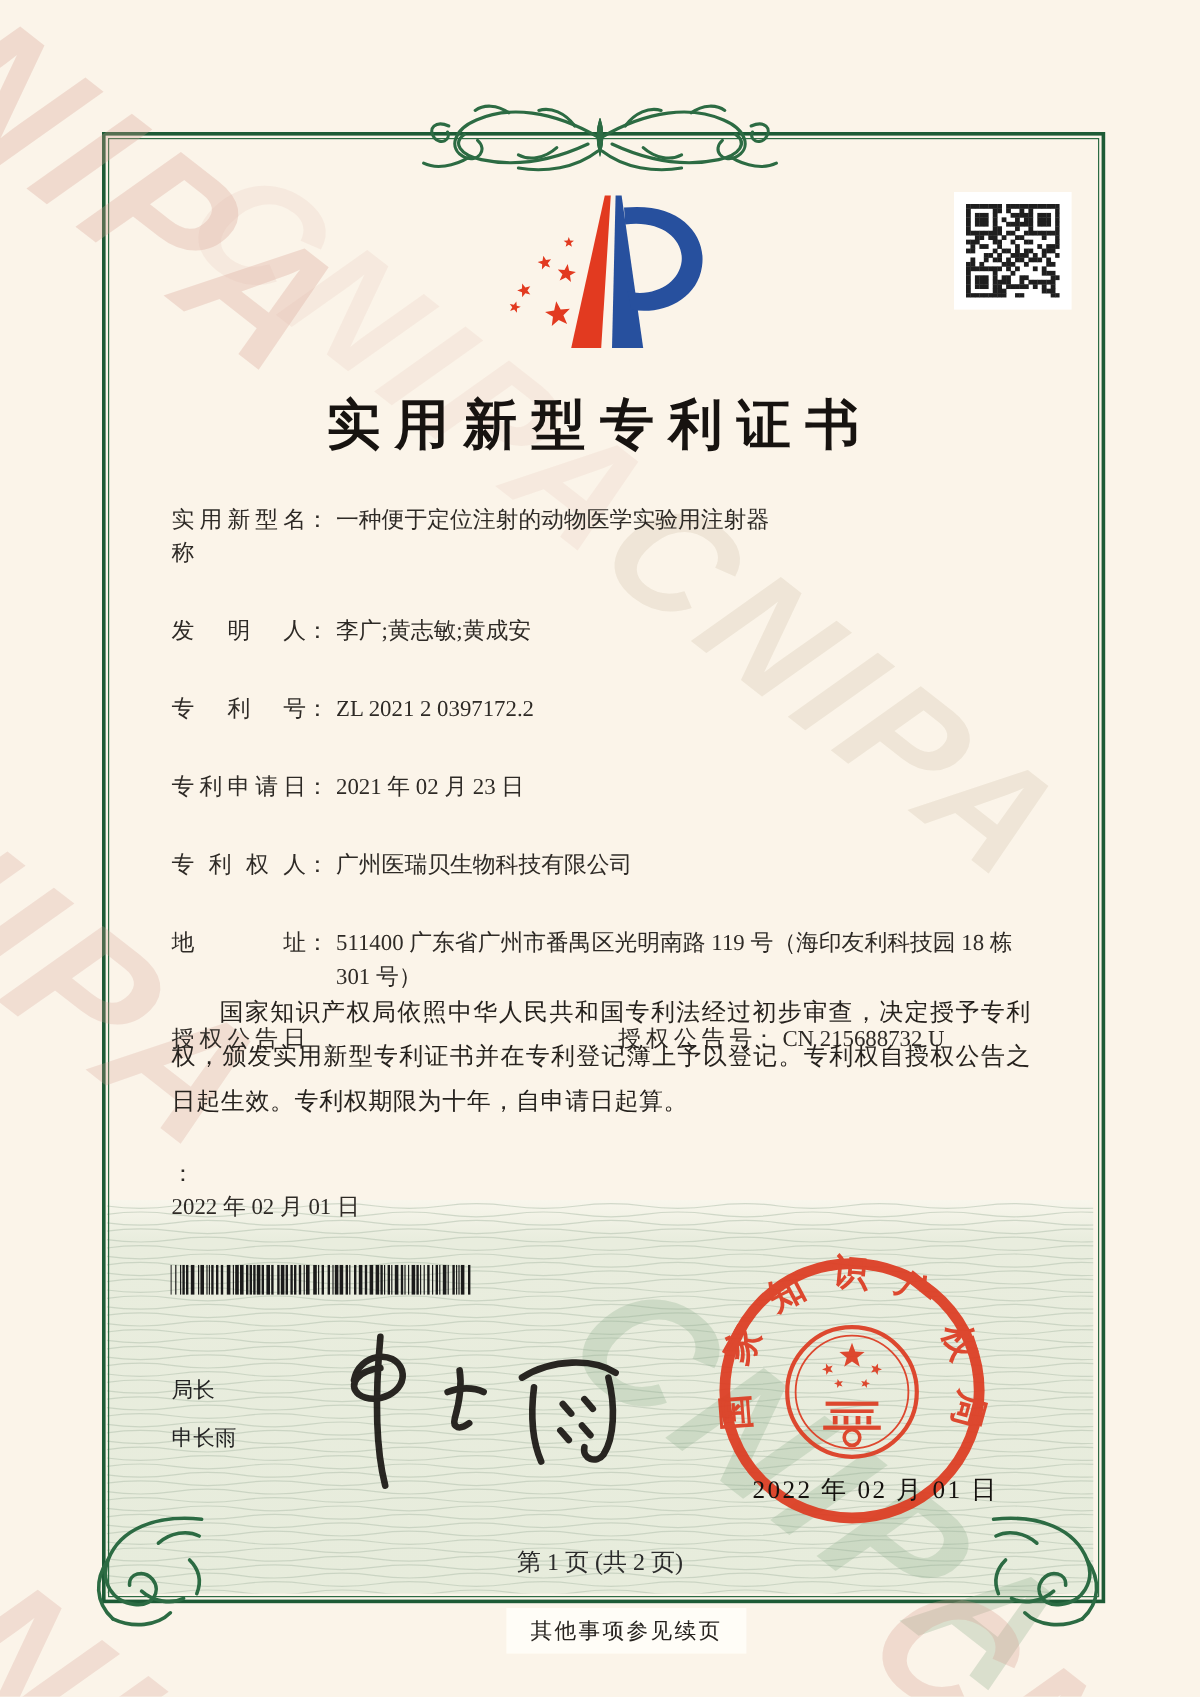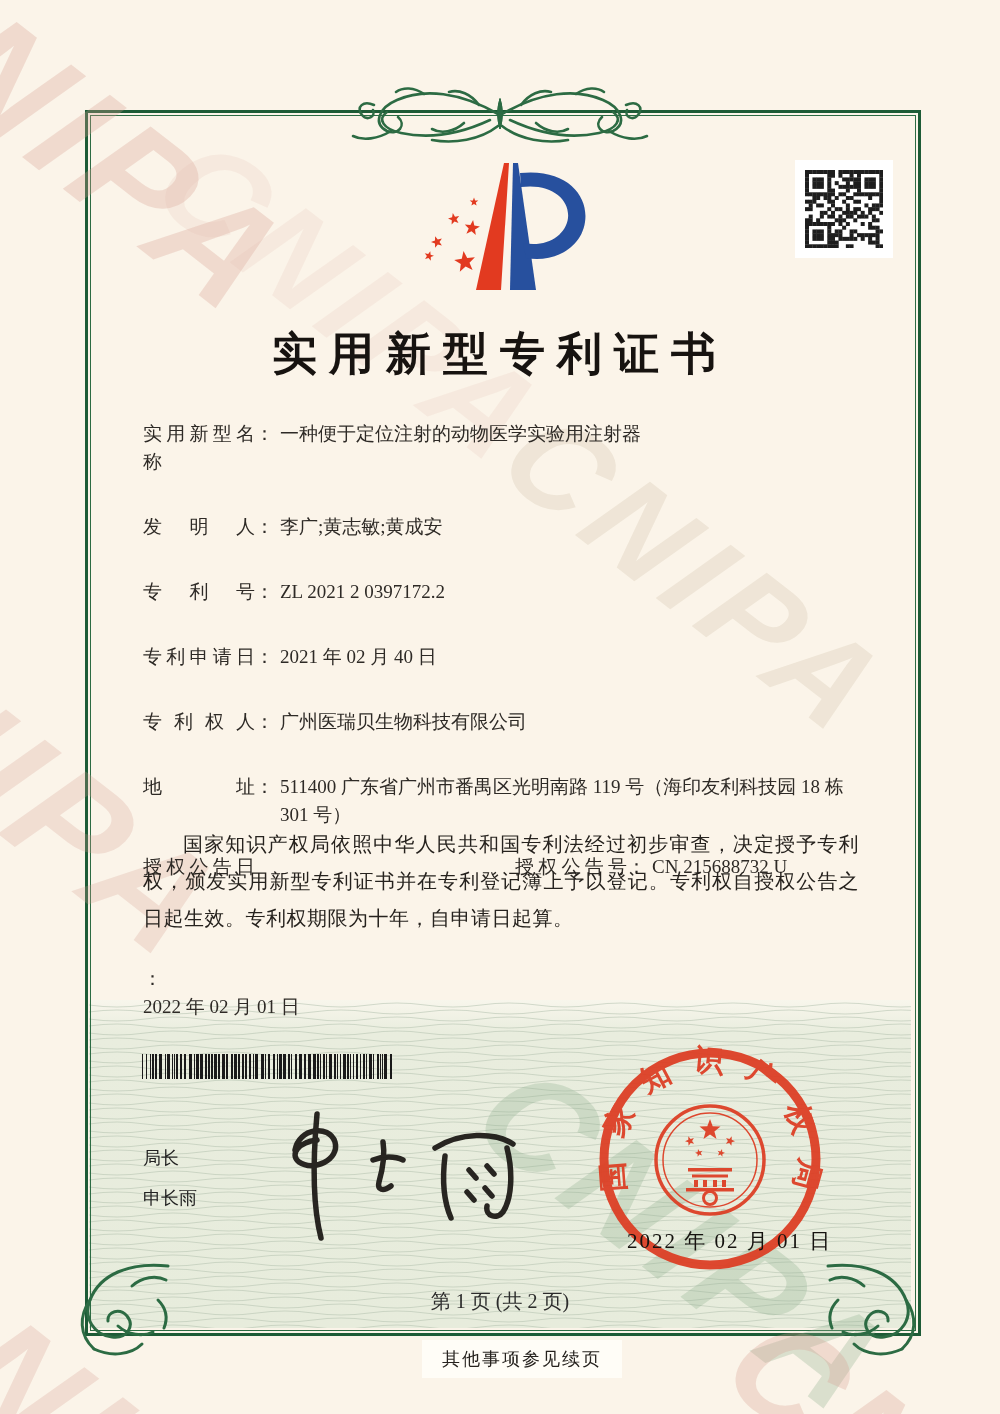--- a/index.html
+++ b/index.html
@@ -479,21 +479,21 @@
           <span class="fvalue">李广;黄志敏;黄成安</span>
       </div>
       <div class="frow">
         <span class="flabel">专利号</span>
           <span class="fcolon">：</span>
           <span class="fvalue">ZL 2021 2 0397172.2</span>
       </div>
       <div class="frow">
         <span class="flabel">专利申请日</span>
           <span class="fcolon">：</span>
-          <span class="fvalue">2021 年 02 月 40 日</span>
+          <span class="fvalue">2021 年 02 月 23 日</span>
       </div>
       <div class="frow">
         <span class="flabel">专利权人</span>
           <span class="fcolon">：</span>
           <span class="fvalue">广州医瑞贝生物科技有限公司</span>
       </div>
       <div class="frow" style="margin-bottom:24px;">
         <span class="flabel">地址</span>
           <span class="fcolon">：</span>
           <span class="fvalue">511400 广东省广州市番禺区光明南路 119 号（海印友利科技园 18 栋 301 号）</span>

